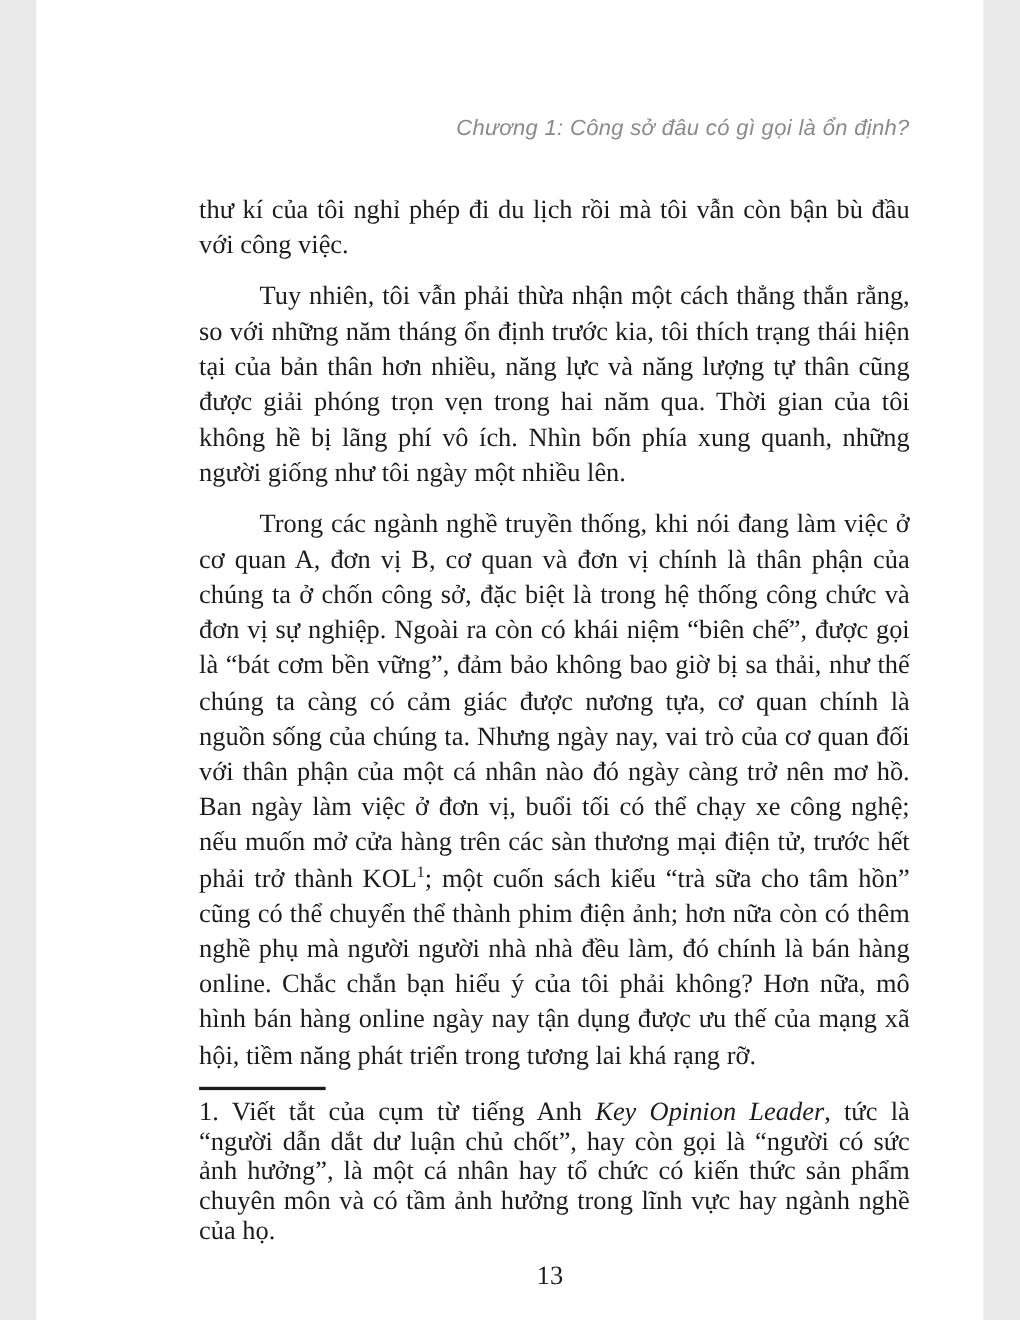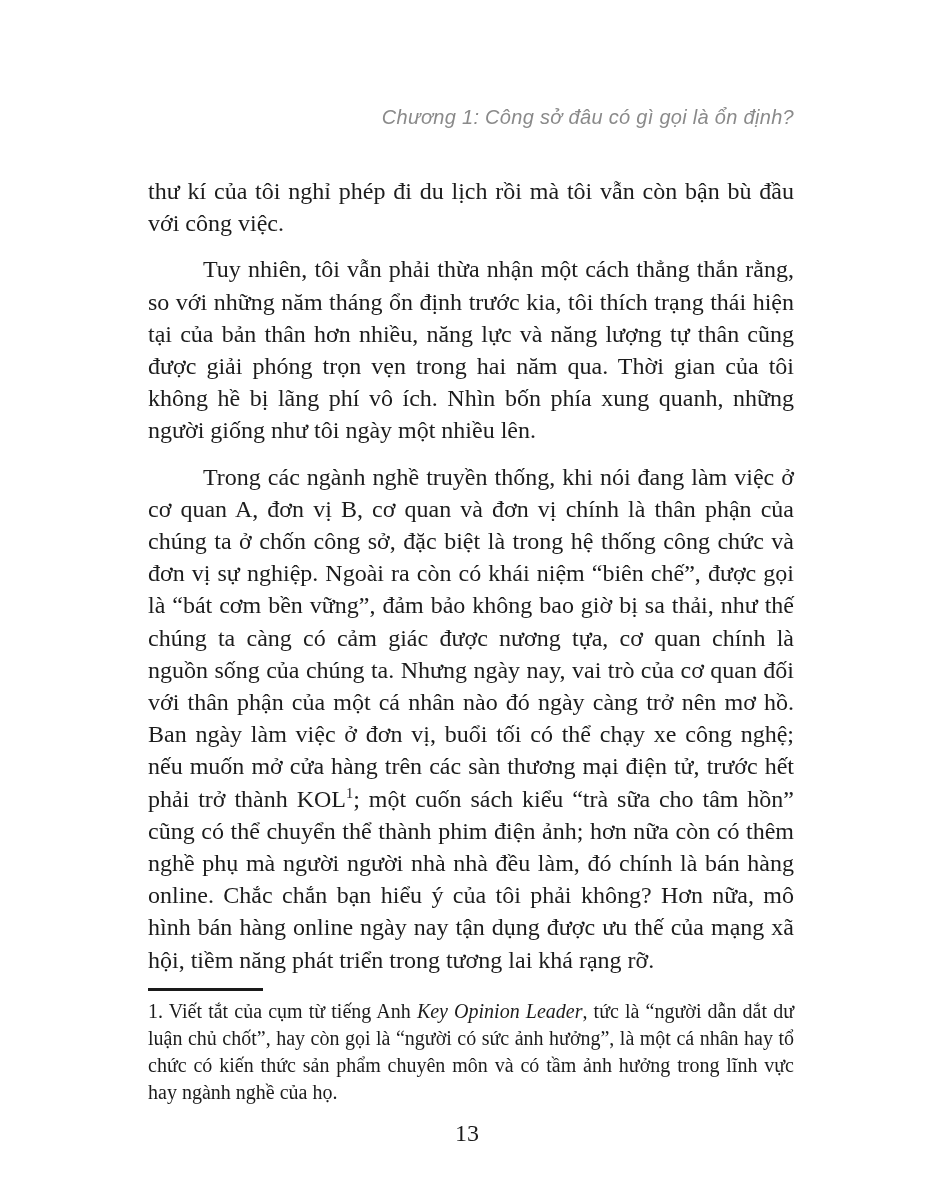--- a/index.html
+++ b/index.html
@@ -1,19 +1,19 @@
 <!DOCTYPE html>
 <html><head>
 <meta charset="utf-8">
 <style>
   * { margin: 0; padding: 0; box-sizing: border-box; }
   html, body { background: #e9e9e9; }
   .page {
     position: relative;
-    width: 927px;
+    width: 861px;
     height: 1200px;
     background: #ffffff;
     margin: 0 auto;
     overflow: hidden;
     font-family: "Liberation Serif", "DejaVu Serif", serif;
     color: #1c1c1c;
   }
   .content {
     position: absolute;
     left: 148px;
@@ -42,21 +42,21 @@
     line-height: 0;
     vertical-align: super;
   }
   .footnote-rule {
     width: 115px;
     border: 0;
     border-top: 3px solid #1a1a1a;
     margin: 4px 0 7px 0;
   }
   .footnote {
-    font-size: 20px;
+    font-size: 24px;
     line-height: 27px;
     text-align: justify;
   }
   .footnote .italic-term { font-style: italic; }
   .page-number {
     text-align: center;
     font-size: 24px;
     padding-right: 8px;
     margin-top: 14px;
   }

